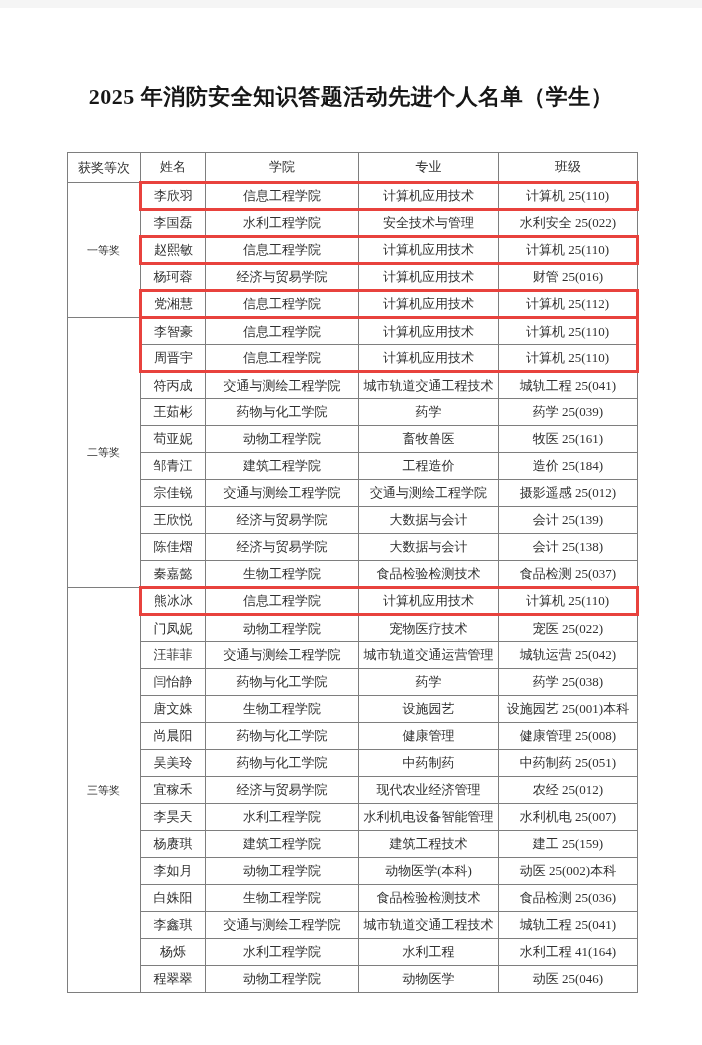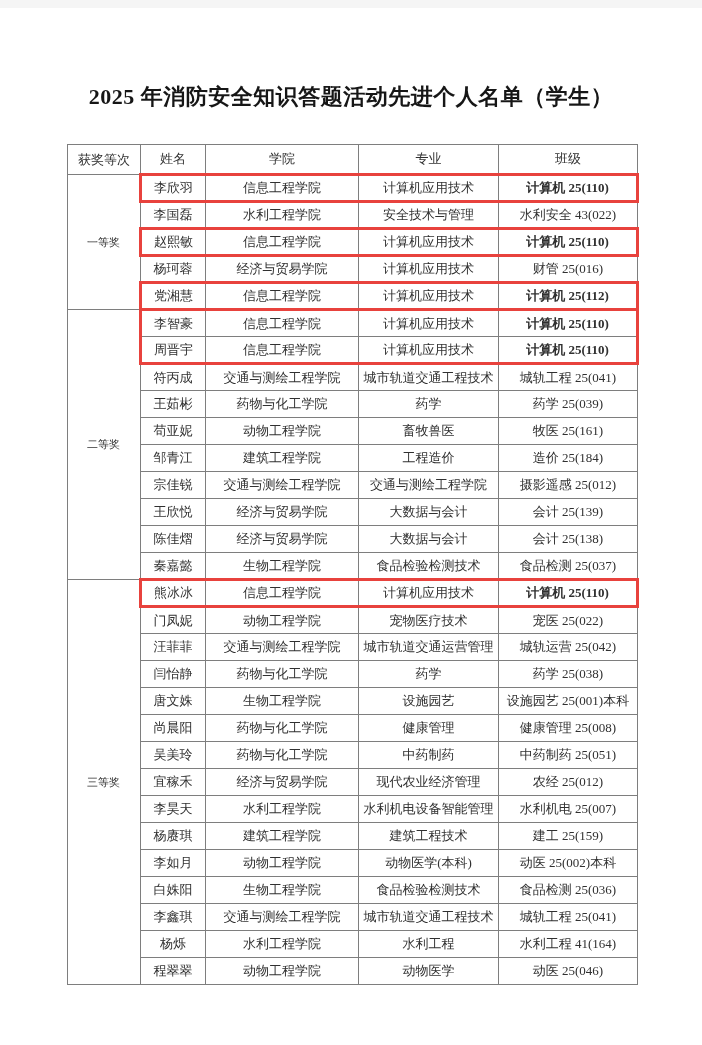--- a/index.html
+++ b/index.html
@@ -13,21 +13,21 @@
     width:702px;height:1045px;background:var(--paper);
     position:relative;margin:8px auto;
     font-family:"Liberation Serif","DejaVu Serif",serif;
     overflow:hidden;
   }
   .title{
     position:absolute;top:74px;left:0;width:702px;
     text-align:center;font-size:22px;font-weight:bold;
     color:#161616;letter-spacing:0.5px;white-space:nowrap;
   }
-  .tbl-wrap{position:absolute;left:67px;top:136px;}
+  .tbl-wrap{position:absolute;left:67px;top:144px;}
   table{
     border-collapse:collapse;table-layout:fixed;width:570px;
   }
   col.c-award{width:73px;}
   col.c-name{width:65px;}
   col.c-college{width:153px;}
   col.c-major{width:140px;}
   col.c-class{width:139px;}
   th,td{
     border:1px solid var(--border);
@@ -35,21 +35,21 @@
     font-size:13px;font-weight:normal;color:var(--text);
     padding:0 1px;overflow:hidden;white-space:nowrap;
   }
   thead tr{height:30px;}
   tbody tr{height:27px;}
   td.award{font-size:11px;}
   
   td.ht{border-top:3px solid var(--red);}
   td.hb{border-bottom:3px solid var(--red);}
   td.hl{border-left:3px solid var(--red);}
-  td.hr{border-right:3px solid var(--red);font-weight:bold;}
+  td.hr{border-right:3px solid var(--red);}
 </style>
 </head>
 <body>
 
 <div class="page">
   <div class="title">2025 年消防安全知识答题活动先进个人名单（学生）</div>
 
   <div class="tbl-wrap">
     <table>
       <colgroup>
@@ -74,21 +74,21 @@
           <td class="award" rowspan="5">一等奖</td>
           <td class="ht hb hl">李欣羽</td>
           <td class="ht hb">信息工程学院</td>
           <td class="ht hb">计算机应用技术</td>
           <td class="ht hb hr">计算机 25(110)</td>
         </tr>
         <tr>
           <td>李国磊</td>
           <td>水利工程学院</td>
           <td>安全技术与管理</td>
-          <td>水利安全 43(022)</td>
+          <td>水利安全 25(022)</td>
         </tr>
         <tr>
           <td class="ht hb hl">赵熙敏</td>
           <td class="ht hb">信息工程学院</td>
           <td class="ht hb">计算机应用技术</td>
           <td class="ht hb hr">计算机 25(110)</td>
         </tr>
         <tr>
           <td>杨珂蓉</td>
           <td>经济与贸易学院</td>

